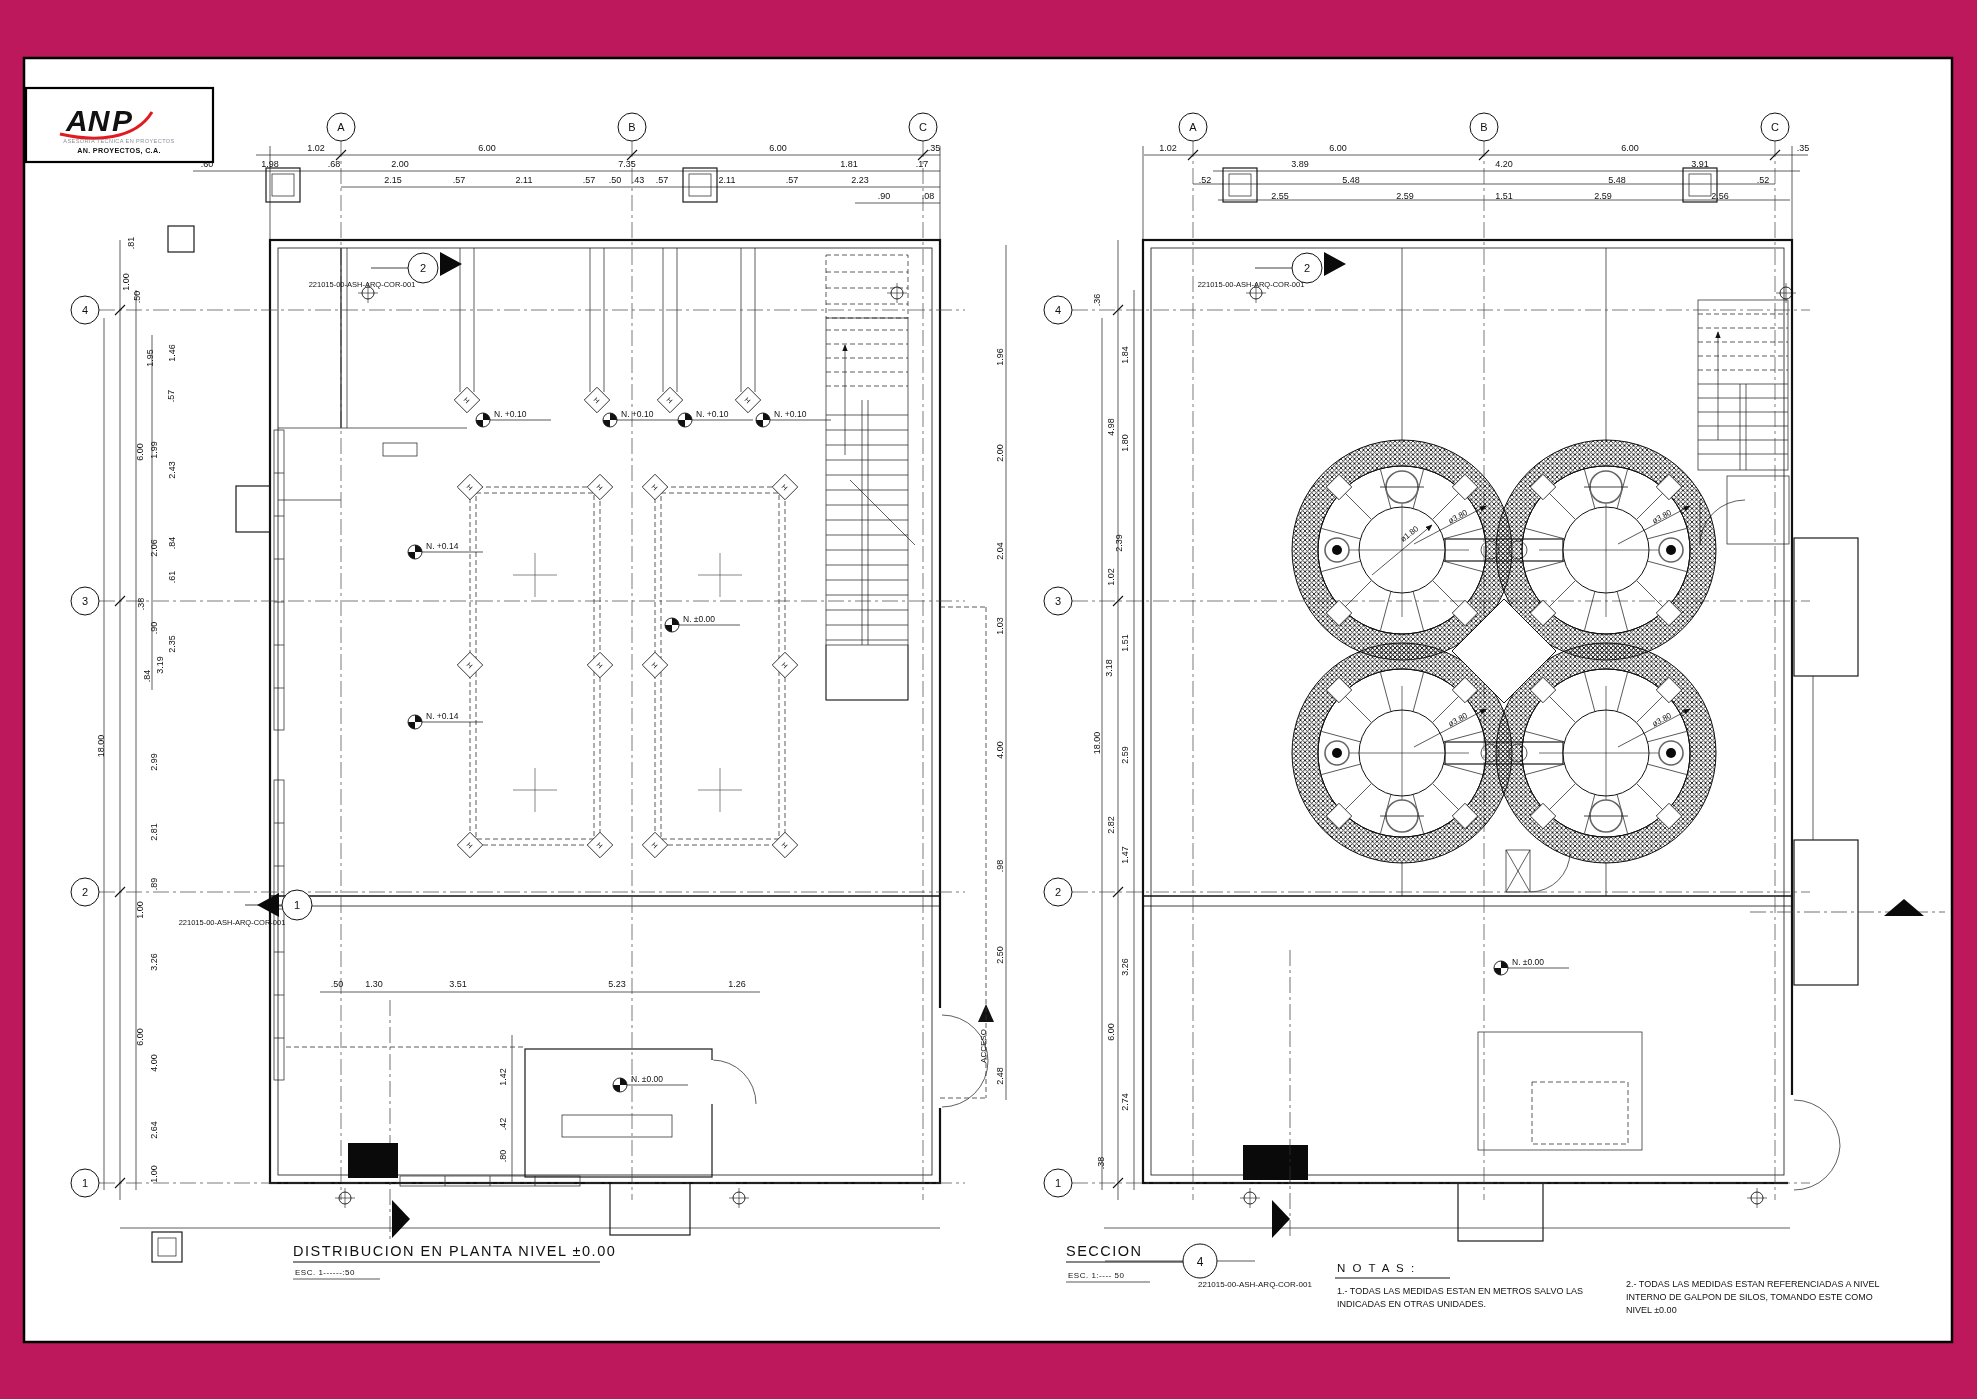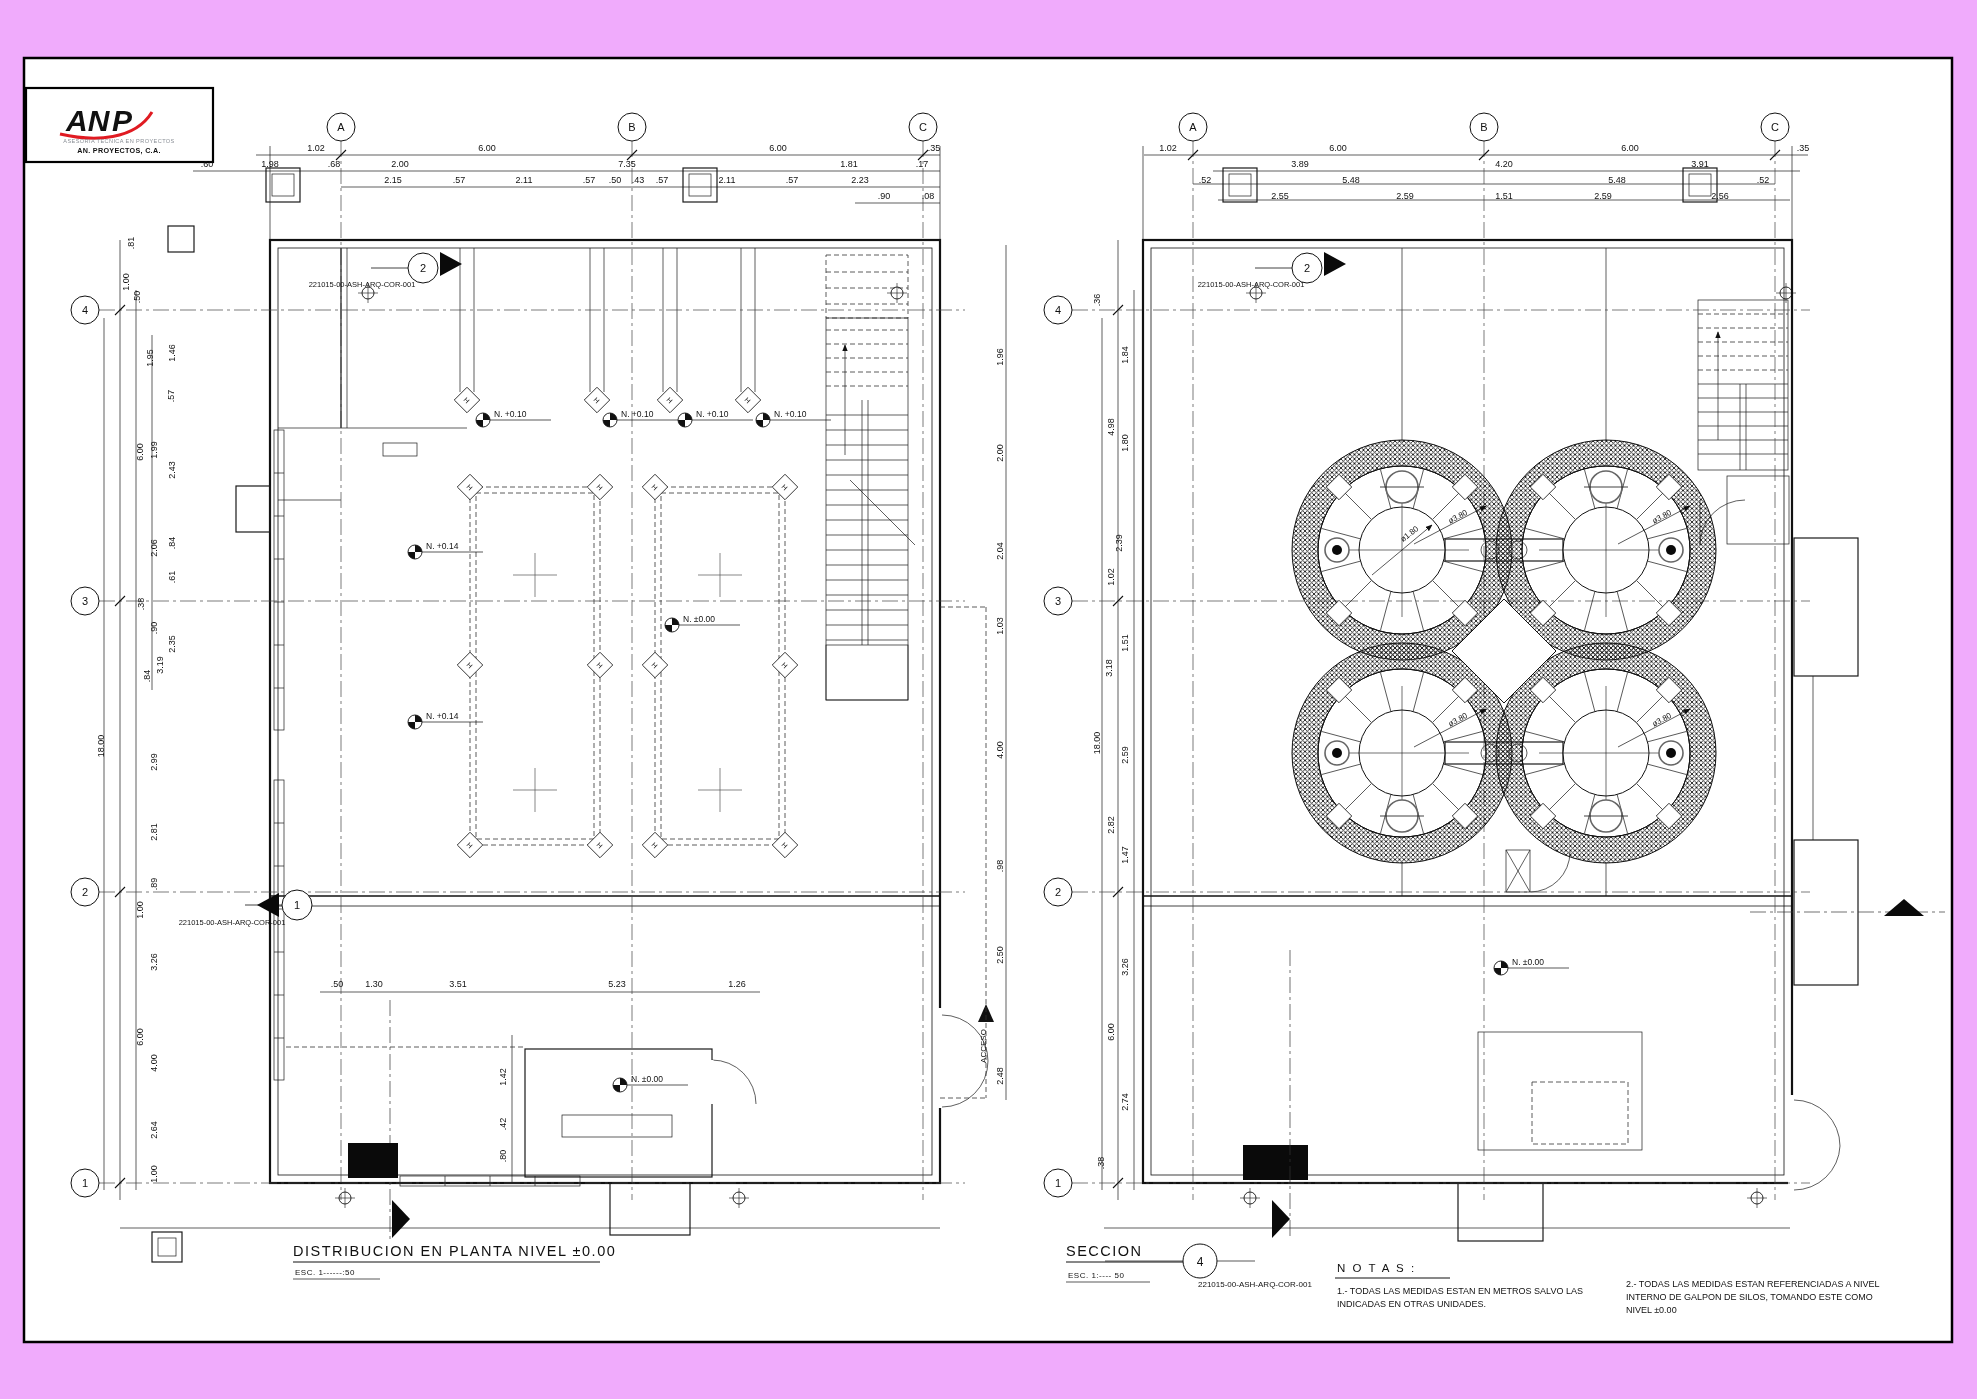--- a/index.html
+++ b/index.html
@@ -1,16 +1,16 @@
 <!DOCTYPE html>
 <html><head>
 <meta charset="utf-8">
 <style>
   html,body{margin:0;padding:0;background:#ffffff;}
-  .sheet{position:relative;width:1977px;height:1399px;background:#f0abfc;overflow:hidden;}
+  .sheet{position:relative;width:1977px;height:1399px;background:#be185d;overflow:hidden;}
   svg{display:block;font-family:"Liberation Sans",sans-serif;}
   text{fill:#111;}
   .t-title{font-size:14.5px;letter-spacing:1.5px;}
   .t-esc{font-size:8px;letter-spacing:.5px;}
   .t-notes-h{font-size:11.5px;letter-spacing:2px;}
   .t-note{font-size:9px;}
   .t-logo-a{font-size:30px;font-weight:bold;font-style:italic;}
   .t-logo-tag{font-size:5.6px;fill:#8a8f96;letter-spacing:.4px;}
   .t-logo-co{font-size:7.2px;font-weight:bold;letter-spacing:.3px;}
   .thin{stroke:#1a1a1a;stroke-width:.7;fill:none;}

